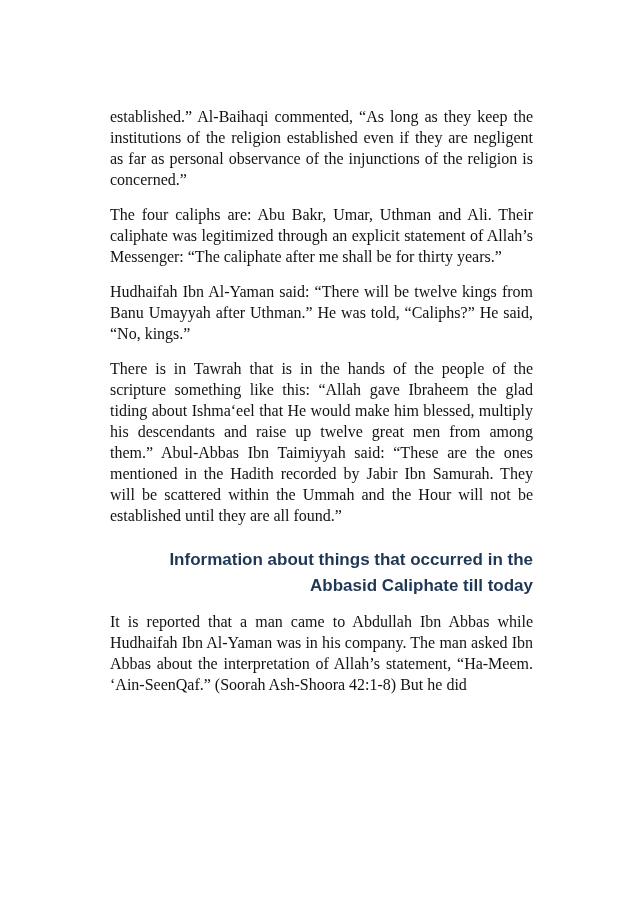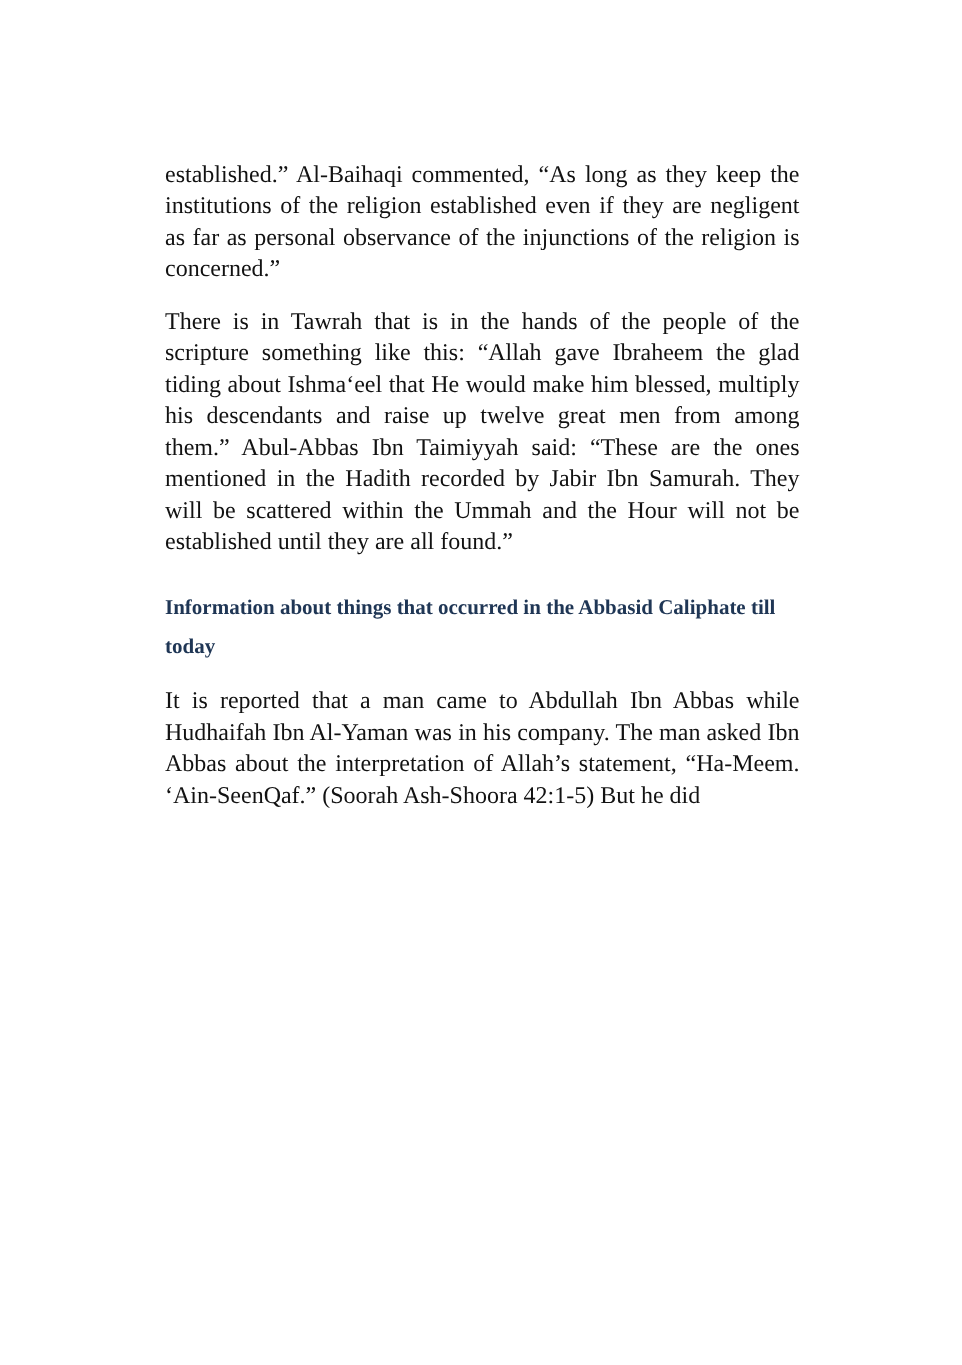--- a/index.html
+++ b/index.html
@@ -22,26 +22,26 @@
   }
   .body-para {
     font-family: "Liberation Serif", serif;
     font-size: 16px;
     line-height: 21px;
     color: #121212;
     text-align: justify;
     margin: 0 0 14px 0;
   }
   .section-heading {
-    font-family: Liberation Serif, serif;
-    font-size: 14px;
+    font-family: Liberation Sans, sans-serif;
+    font-size: 17px;
     line-height: 26px;
     font-weight: bold;
     color: #1f3655;
-    text-align: left;
+    text-align: right;
     margin: 21px 0 12px 0;
   }
   .footer {
     position: absolute;
     top: 835px;
     right: 108px;
     font-family: "Liberation Sans", sans-serif;
     font-size: 15px;
     line-height: 20px;
     white-space: nowrap;
@@ -61,20 +61,22 @@
   .footer-page {
     color: #3b82f6;
   }
 </style>
 </head>
 <body>
 
 <div class="page">
   <div class="content">
     <p class="body-para">established.” Al-Baihaqi commented, “As long as they keep the institutions of the religion established even if they are negligent as far as personal observance of the injunctions of the religion is concerned.”</p>
+    <p class="body-para">The four caliphs are: Abu Bakr, Umar, Uthman and Ali. Their caliphate was legitimized through an explicit statement of Allah’s Messenger: “The caliphate after me shall be for thirty years.”</p>
+    <p class="body-para">Hudhaifah Ibn Al-Yaman said: “There will be twelve kings from Banu Umayyah after Uthman.” He was told, “Caliphs?” He said, “No, kings.”</p>
     <p class="body-para">There is in Tawrah that is in the hands of the people of the scripture something like this: “Allah gave Ibraheem the glad tiding about Ishma‘eel that He would make him blessed, multiply his descendants and raise up twelve great men from among them.” Abul-Abbas Ibn Taimiyyah said: “These are the ones mentioned in the Hadith recorded by Jabir Ibn Samurah. They will be scattered within the Ummah and the Hour will not be established until they are all found.”</p>
     <h2 class="section-heading">Information about things that occurred in the Abbasid Caliphate till today</h2>
-    <p class="body-para">It is reported that a man came to Abdullah Ibn Abbas while Hudhaifah Ibn Al-Yaman was in his company. The man asked Ibn Abbas about the interpretation of Allah’s statement, “Ha-Meem. ‘Ain-SeenQaf.” (Soorah Ash-Shoora 42:1-5) But he did</p>
+    <p class="body-para">It is reported that a man came to Abdullah Ibn Abbas while Hudhaifah Ibn Al-Yaman was in his company. The man asked Ibn Abbas about the interpretation of Allah’s statement, “Ha-Meem. ‘Ain-SeenQaf.” (Soorah Ash-Shoora 42:1-8) But he did</p>
   </div>
   <div class="footer">
     <a class="footer-link" href="#">www.sunniconnect.com</a><span class="footer-sep">|</span><span class="footer-page">396</span>
   </div>
 </div>
 
 </body></html>

